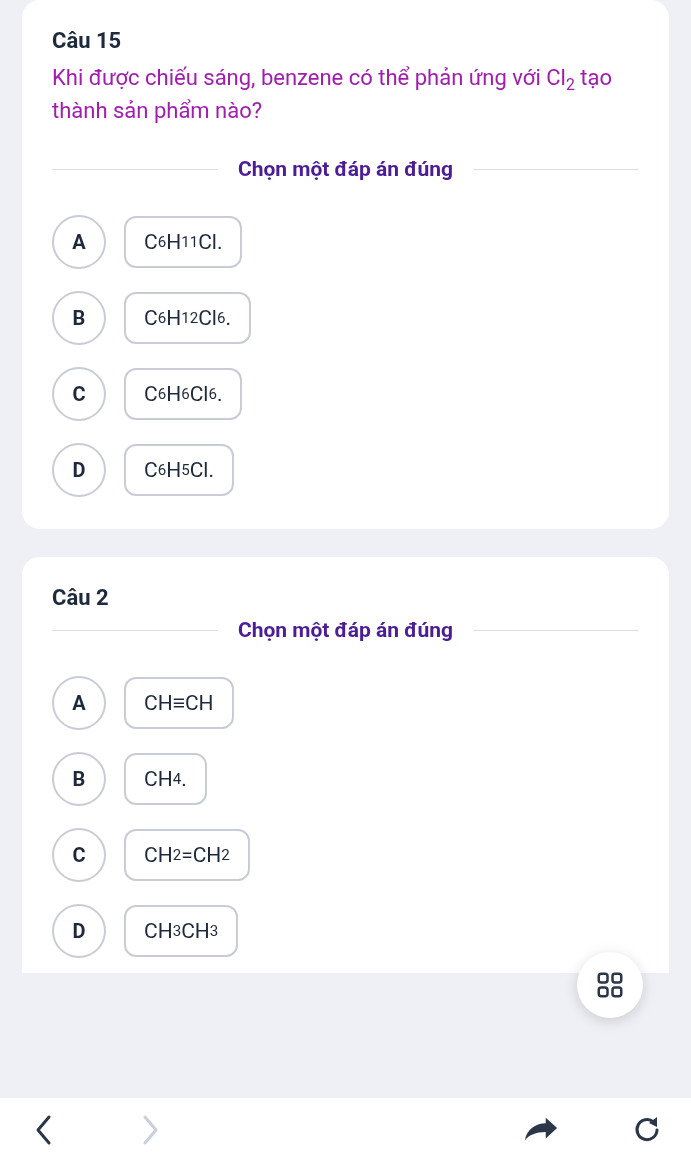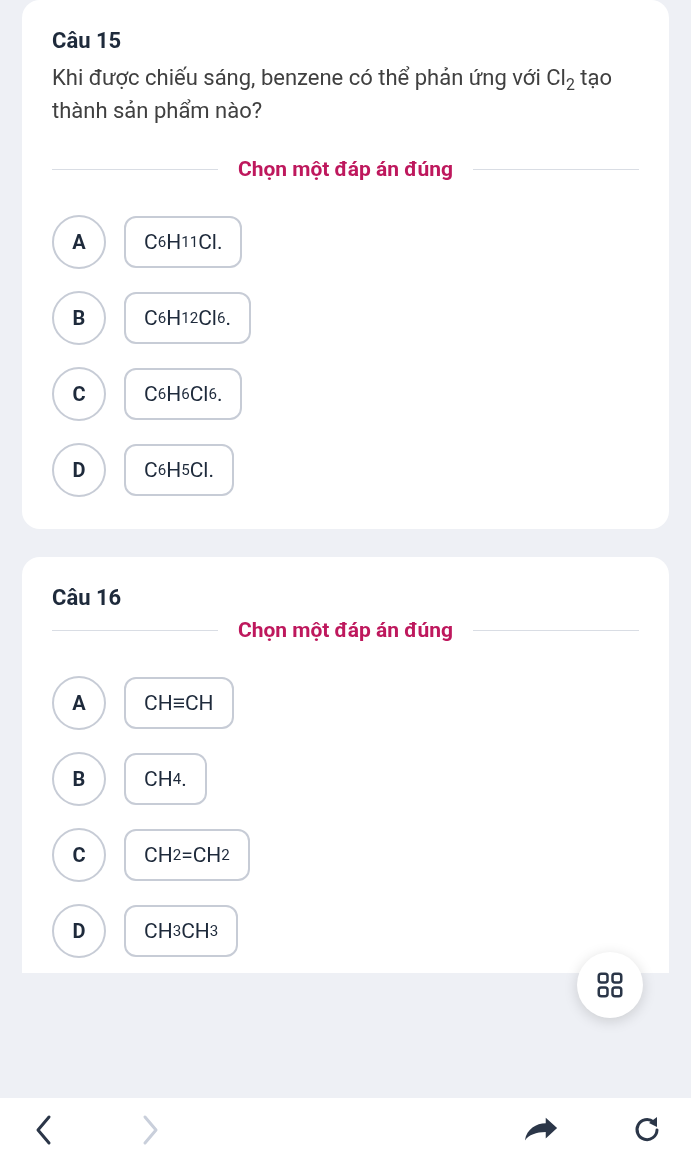--- a/index.html
+++ b/index.html
@@ -25,39 +25,39 @@
   }
   .q-title {
     font-weight: 700;
     font-size: 22px;
     color: #1e2a3b;
     margin-bottom: 8px;
   }
   .q-text {
     font-size: 22px;
     line-height: 1.5;
-    color: #404040;
+    color: #a21caf;
     margin-bottom: 30px;
   }
   sub { font-size: 0.72em; vertical-align: sub; line-height: 0; }
   .divider-row {
     display: flex;
     align-items: center;
     margin-bottom: 34px;
   }
   .divider-row .line {
     flex: 1;
     height: 1px;
     background: #d9dde4;
   }
   .divider-row .label {
     padding: 0 20px;
     font-weight: 700;
     font-size: 21px;
-    color: #be185d;
+    color: #4c1d95;
   }
   .options { display: flex; flex-direction: column; gap: 22px; }
   .option-row {
     display: flex;
     align-items: center;
     gap: 18px;
   }
   .radio {
     width: 54px;
     height: 54px;
@@ -171,21 +171,21 @@
             <sub>5</sub>
             <span>Cl</span>
             <sub></sub>
             <span>.</span>
         </div>
       </div>
     </div>
   </div>
 
   <div class="card">
-    <div class="q-title">Câu 16</div>
+    <div class="q-title">Câu 2</div>
     <div class="divider-row">
       <div class="line"></div>
       <div class="label">Chọn một đáp án đúng</div>
       <div class="line"></div>
     </div>
     <div class="options">
       <div class="option-row">
         <div class="radio">A</div>
         <div class="answer-box">
           <span>CH </span>

